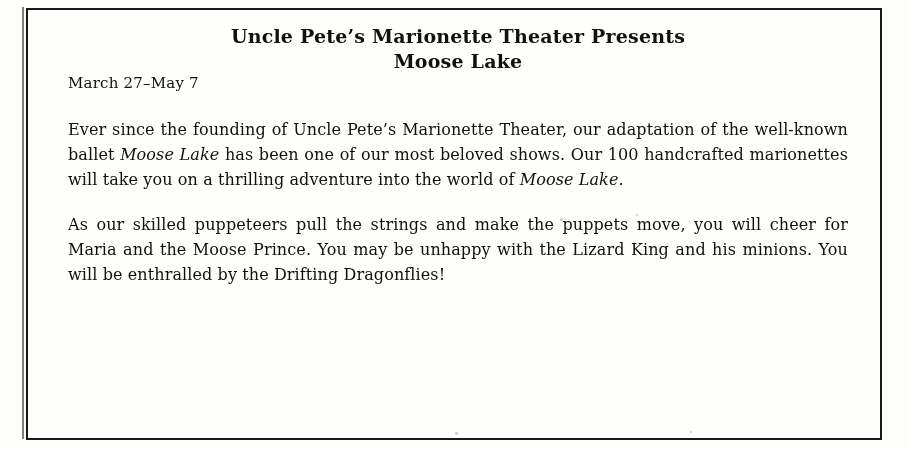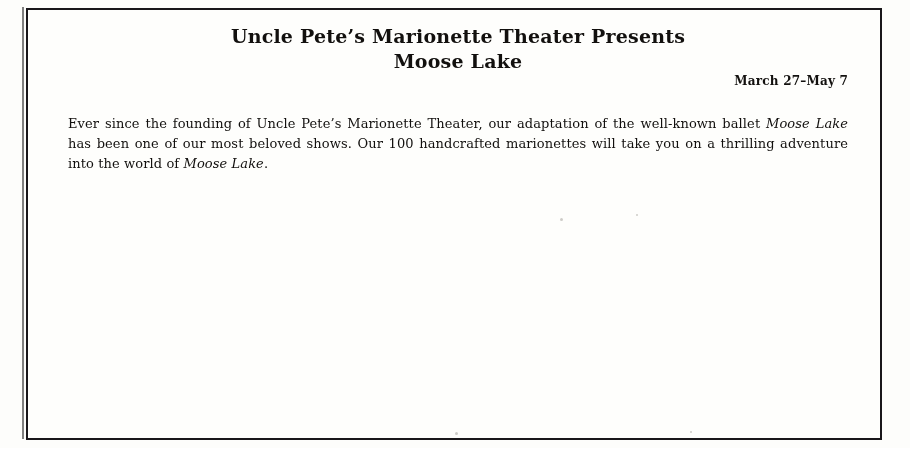--- a/index.html
+++ b/index.html
@@ -54,28 +54,28 @@
     font-weight: bold;
     font-size: 19px;
     line-height: 1.32;
     letter-spacing: 0.2px;
   }
   .heading .line2 {
     display: block;
   }
   .heading-date {
     display: block;
-    text-align: right;
-    font-weight: bold;
-    font-size: 12px;
+    text-align: left;
+    font-weight: normal;
+    font-size: 15px;
     line-height: 1.32;
     letter-spacing: 0.2px;
   }
   .body-para {
-    font-size: 13px;
+    font-size: 16px;
     line-height: 1.55;
     text-align: justify;
     margin: 0;
     letter-spacing: 0.1px;
   }
   .p-gap-1 { margin-top: 24px; }
   .p-gap { margin-top: 21px; }
   .it { font-style: italic; }
   
   .speck {
@@ -93,20 +93,21 @@
   <div id="frame">
     <div id="content">
 
       <div class="heading">
         <span>Uncle Pete’s Marionette Theater Presents</span>
         <span class="line2">Moose Lake</span>
         <span class="heading-date">March 27–May 7</span>
       </div>
 
       <p class="body-para p-gap-1"><span>Ever since the founding of Uncle Pete’s Marionette Theater, our adaptation of the well-known ballet </span><span class="it">Moose Lake</span><span> has been one of our most beloved shows. Our 100 handcrafted marionettes will take you on a thrilling adventure into the world of </span><span class="it">Moose Lake</span><span>.</span></p>
+      <p class="body-para p-gap"><span>As our skilled puppeteers pull the strings and make the puppets move, you will cheer for Maria and the Moose Prince. You may be unhappy with the Lizard King and his minions. You will be enthralled by the Drifting Dragonflies!</span></p>
 
     </div>
   </div>
 
   <div class="speck" style="left:560px; top:218px; width:3px; height:3px;"></div>
   <div class="speck" style="left:636px; top:214px; width:2px; height:2px;"></div>
   <div class="speck" style="left:455px; top:432px; width:3px; height:3px;"></div>
   <div class="speck" style="left:690px; top:431px; width:2px; height:2px;"></div>
 </div>
 

